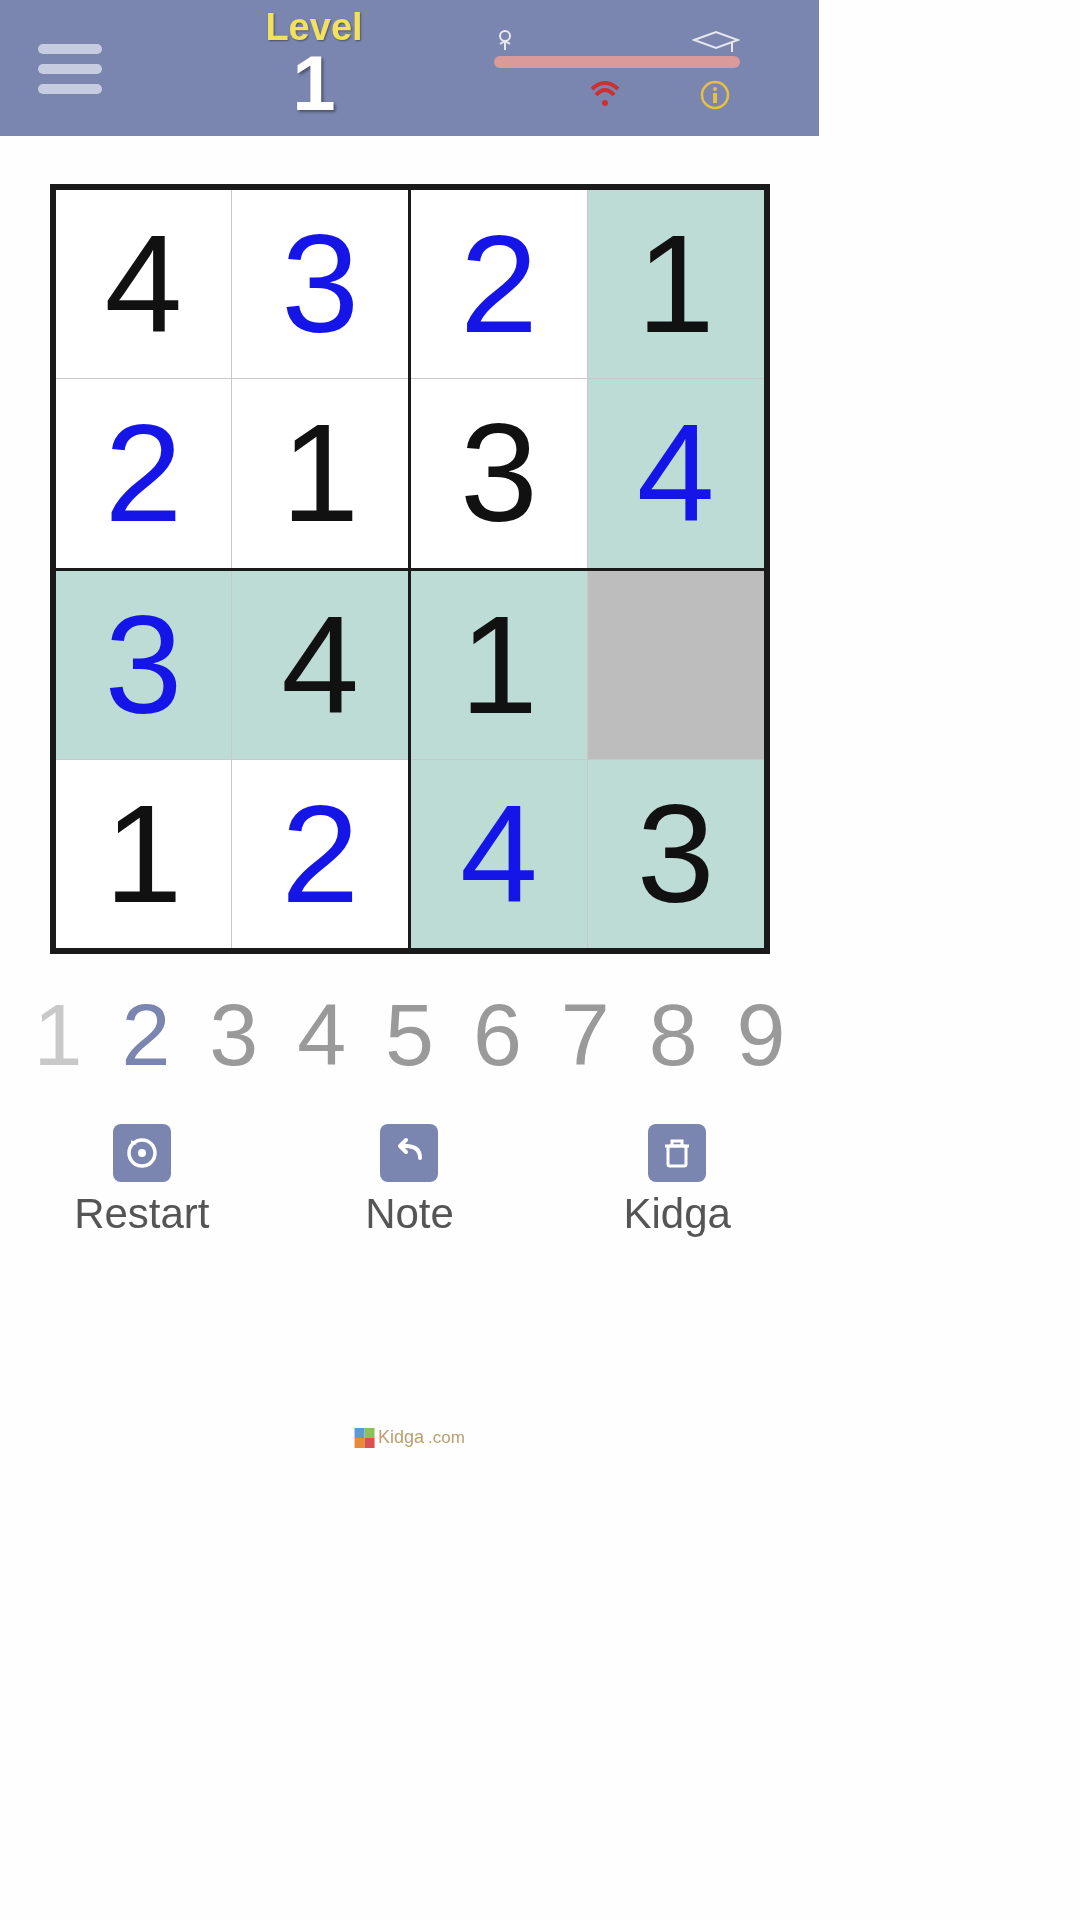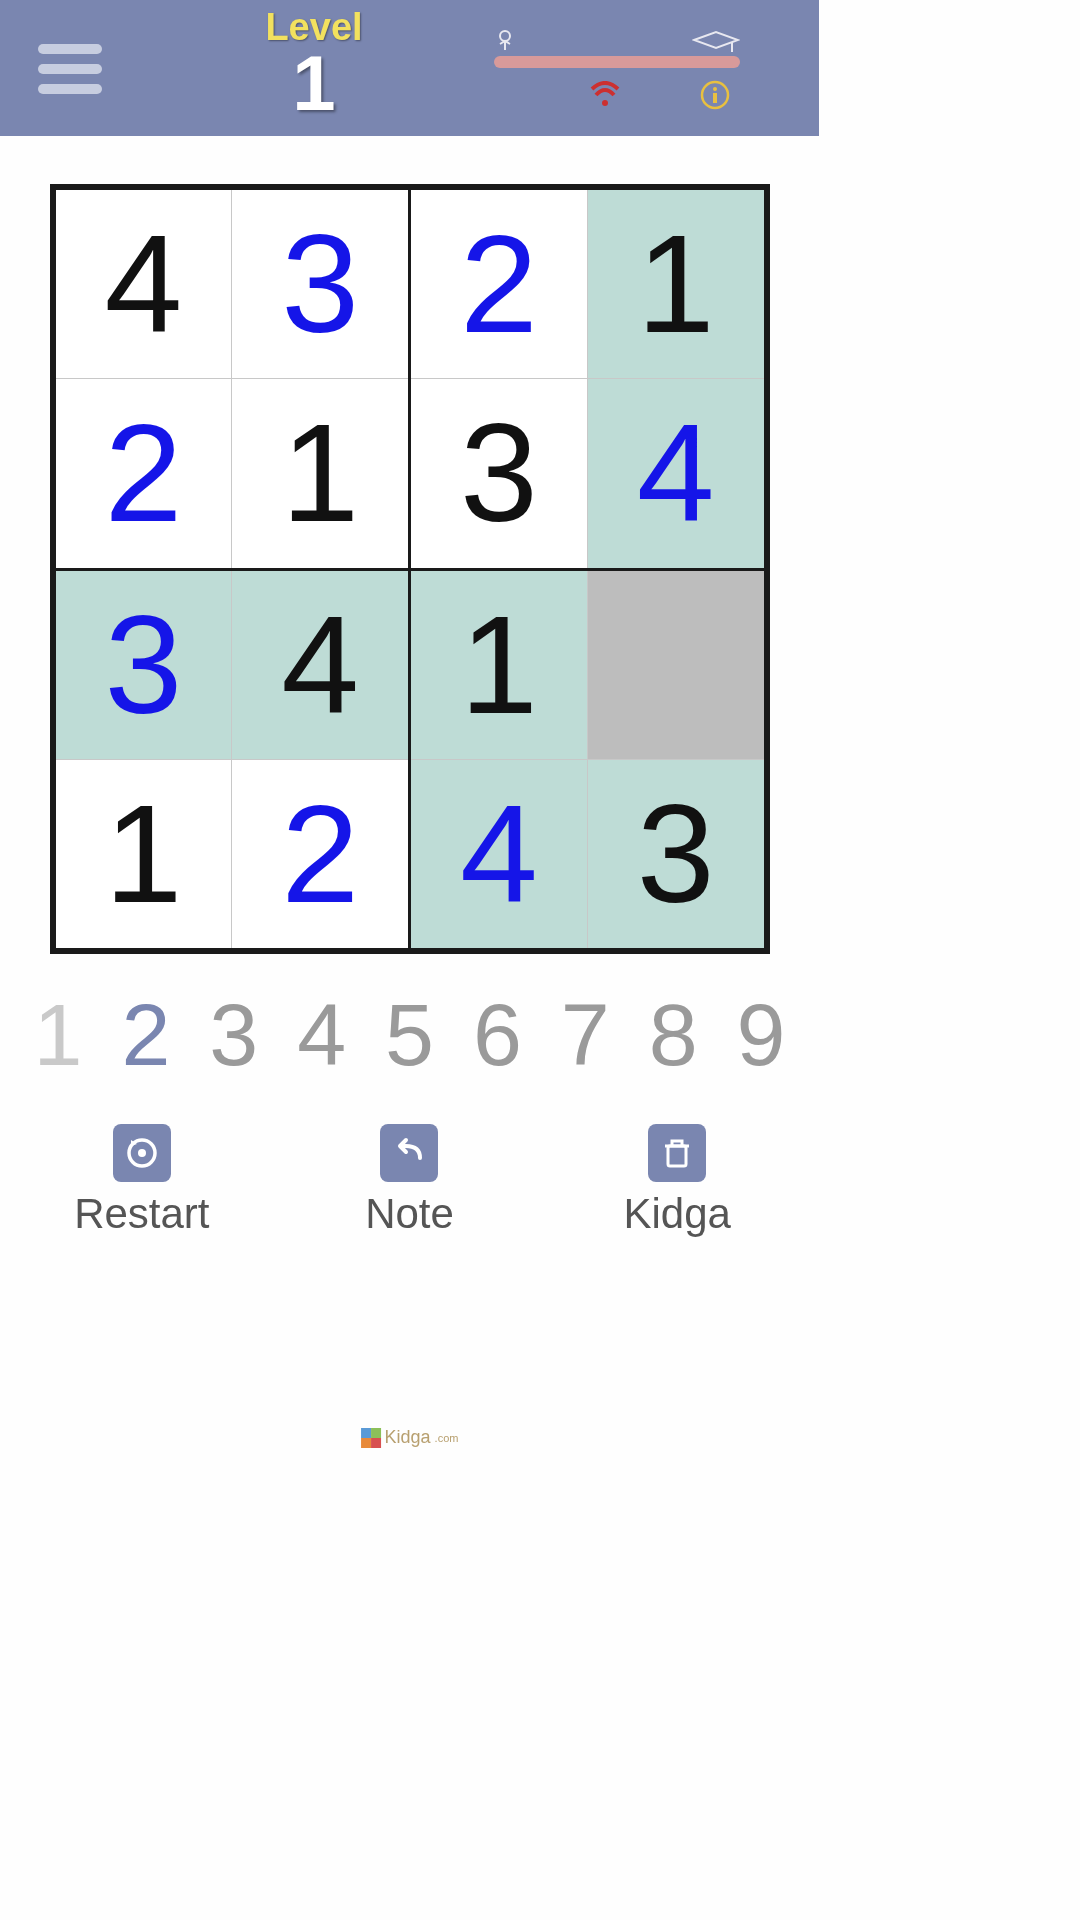--- a/index.html
+++ b/index.html
@@ -291,14 +291,14 @@
 </div>
 
 <div class="footer-logo">
   <div class="sq">
     <span style="background:#5a9ad6"></span>
       <span style="background:#8cc05a"></span>
     <span style="background:#e88a3a"></span>
       <span style="background:#d85050"></span>
   </div>
   <span>Kidga</span>
-    <span style="font-size:11px">.com</span>
+    <span style="font-size:17px">.com</span>
 </div>
 
 </body></html>

